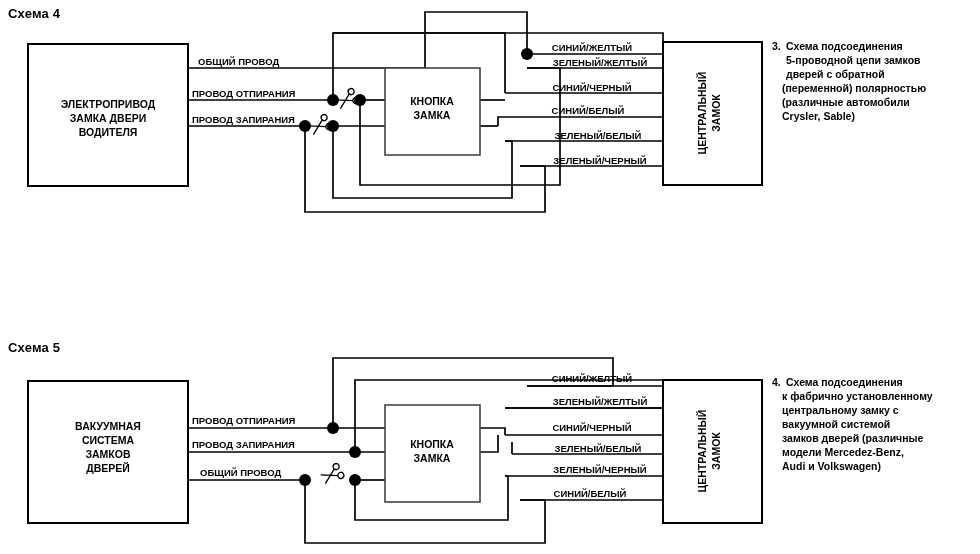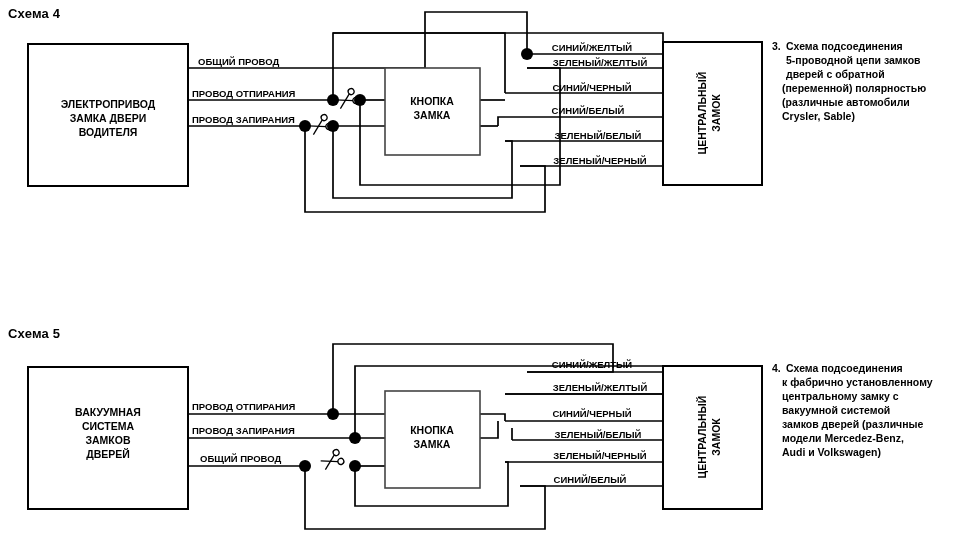--- a/index.html
+++ b/index.html
@@ -3,21 +3,21 @@
 <meta charset="utf-8">
 <style>
   html,body{margin:0;padding:0;background:#ffffff;}
   body{
     width:980px;height:554px;position:relative;overflow:hidden;
     font-family:"Liberation Sans","DejaVu Sans",sans-serif;
     color:#000000;
   }
   .diagram{position:absolute;left:0;width:796px;}
   #schema4{top:0;height:300px;}
-  #schema5{top:316px;height:224px;text-align:right;}
+  #schema5{top:330px;height:224px;text-align:right;}
   svg{display:block;overflow:visible;}
   .title{
     font-size:13px;font-weight:bold;letter-spacing:.2px;
   }
   .boxlabel{
     font-size:10.5px;font-weight:bold;text-anchor:middle;
   }
   .wirelabel{
     font-size:9.5px;font-weight:bold;
   }

